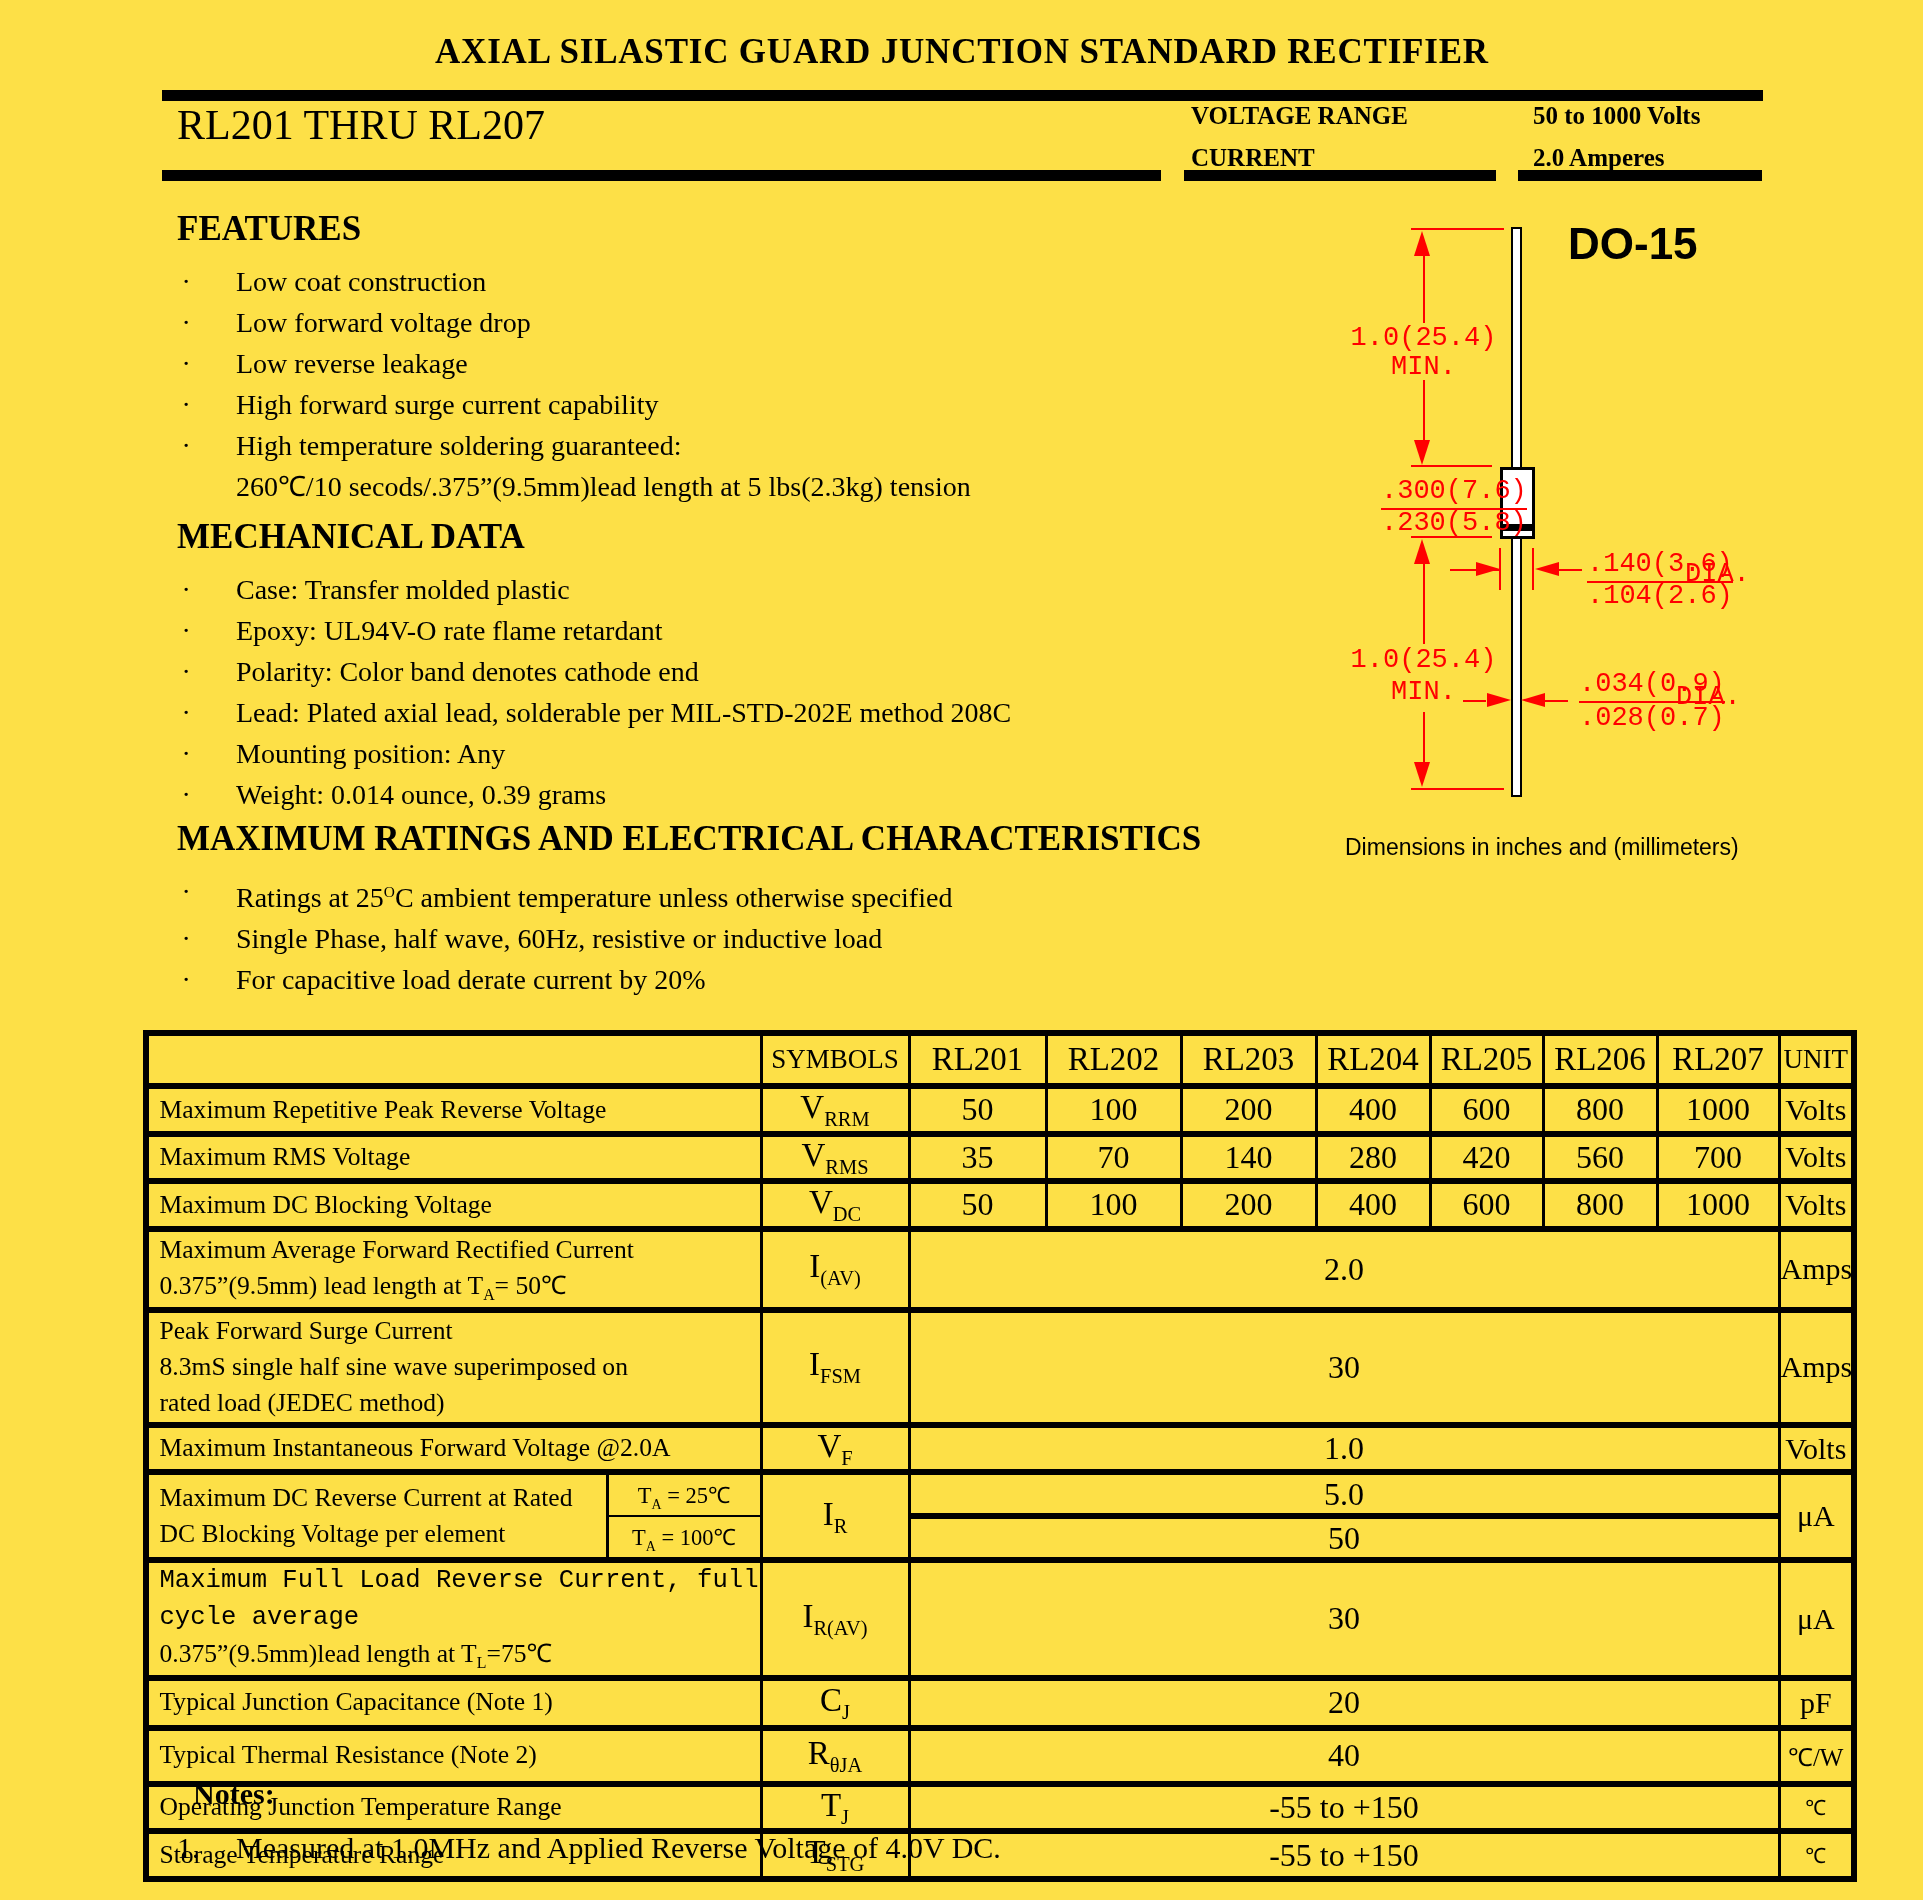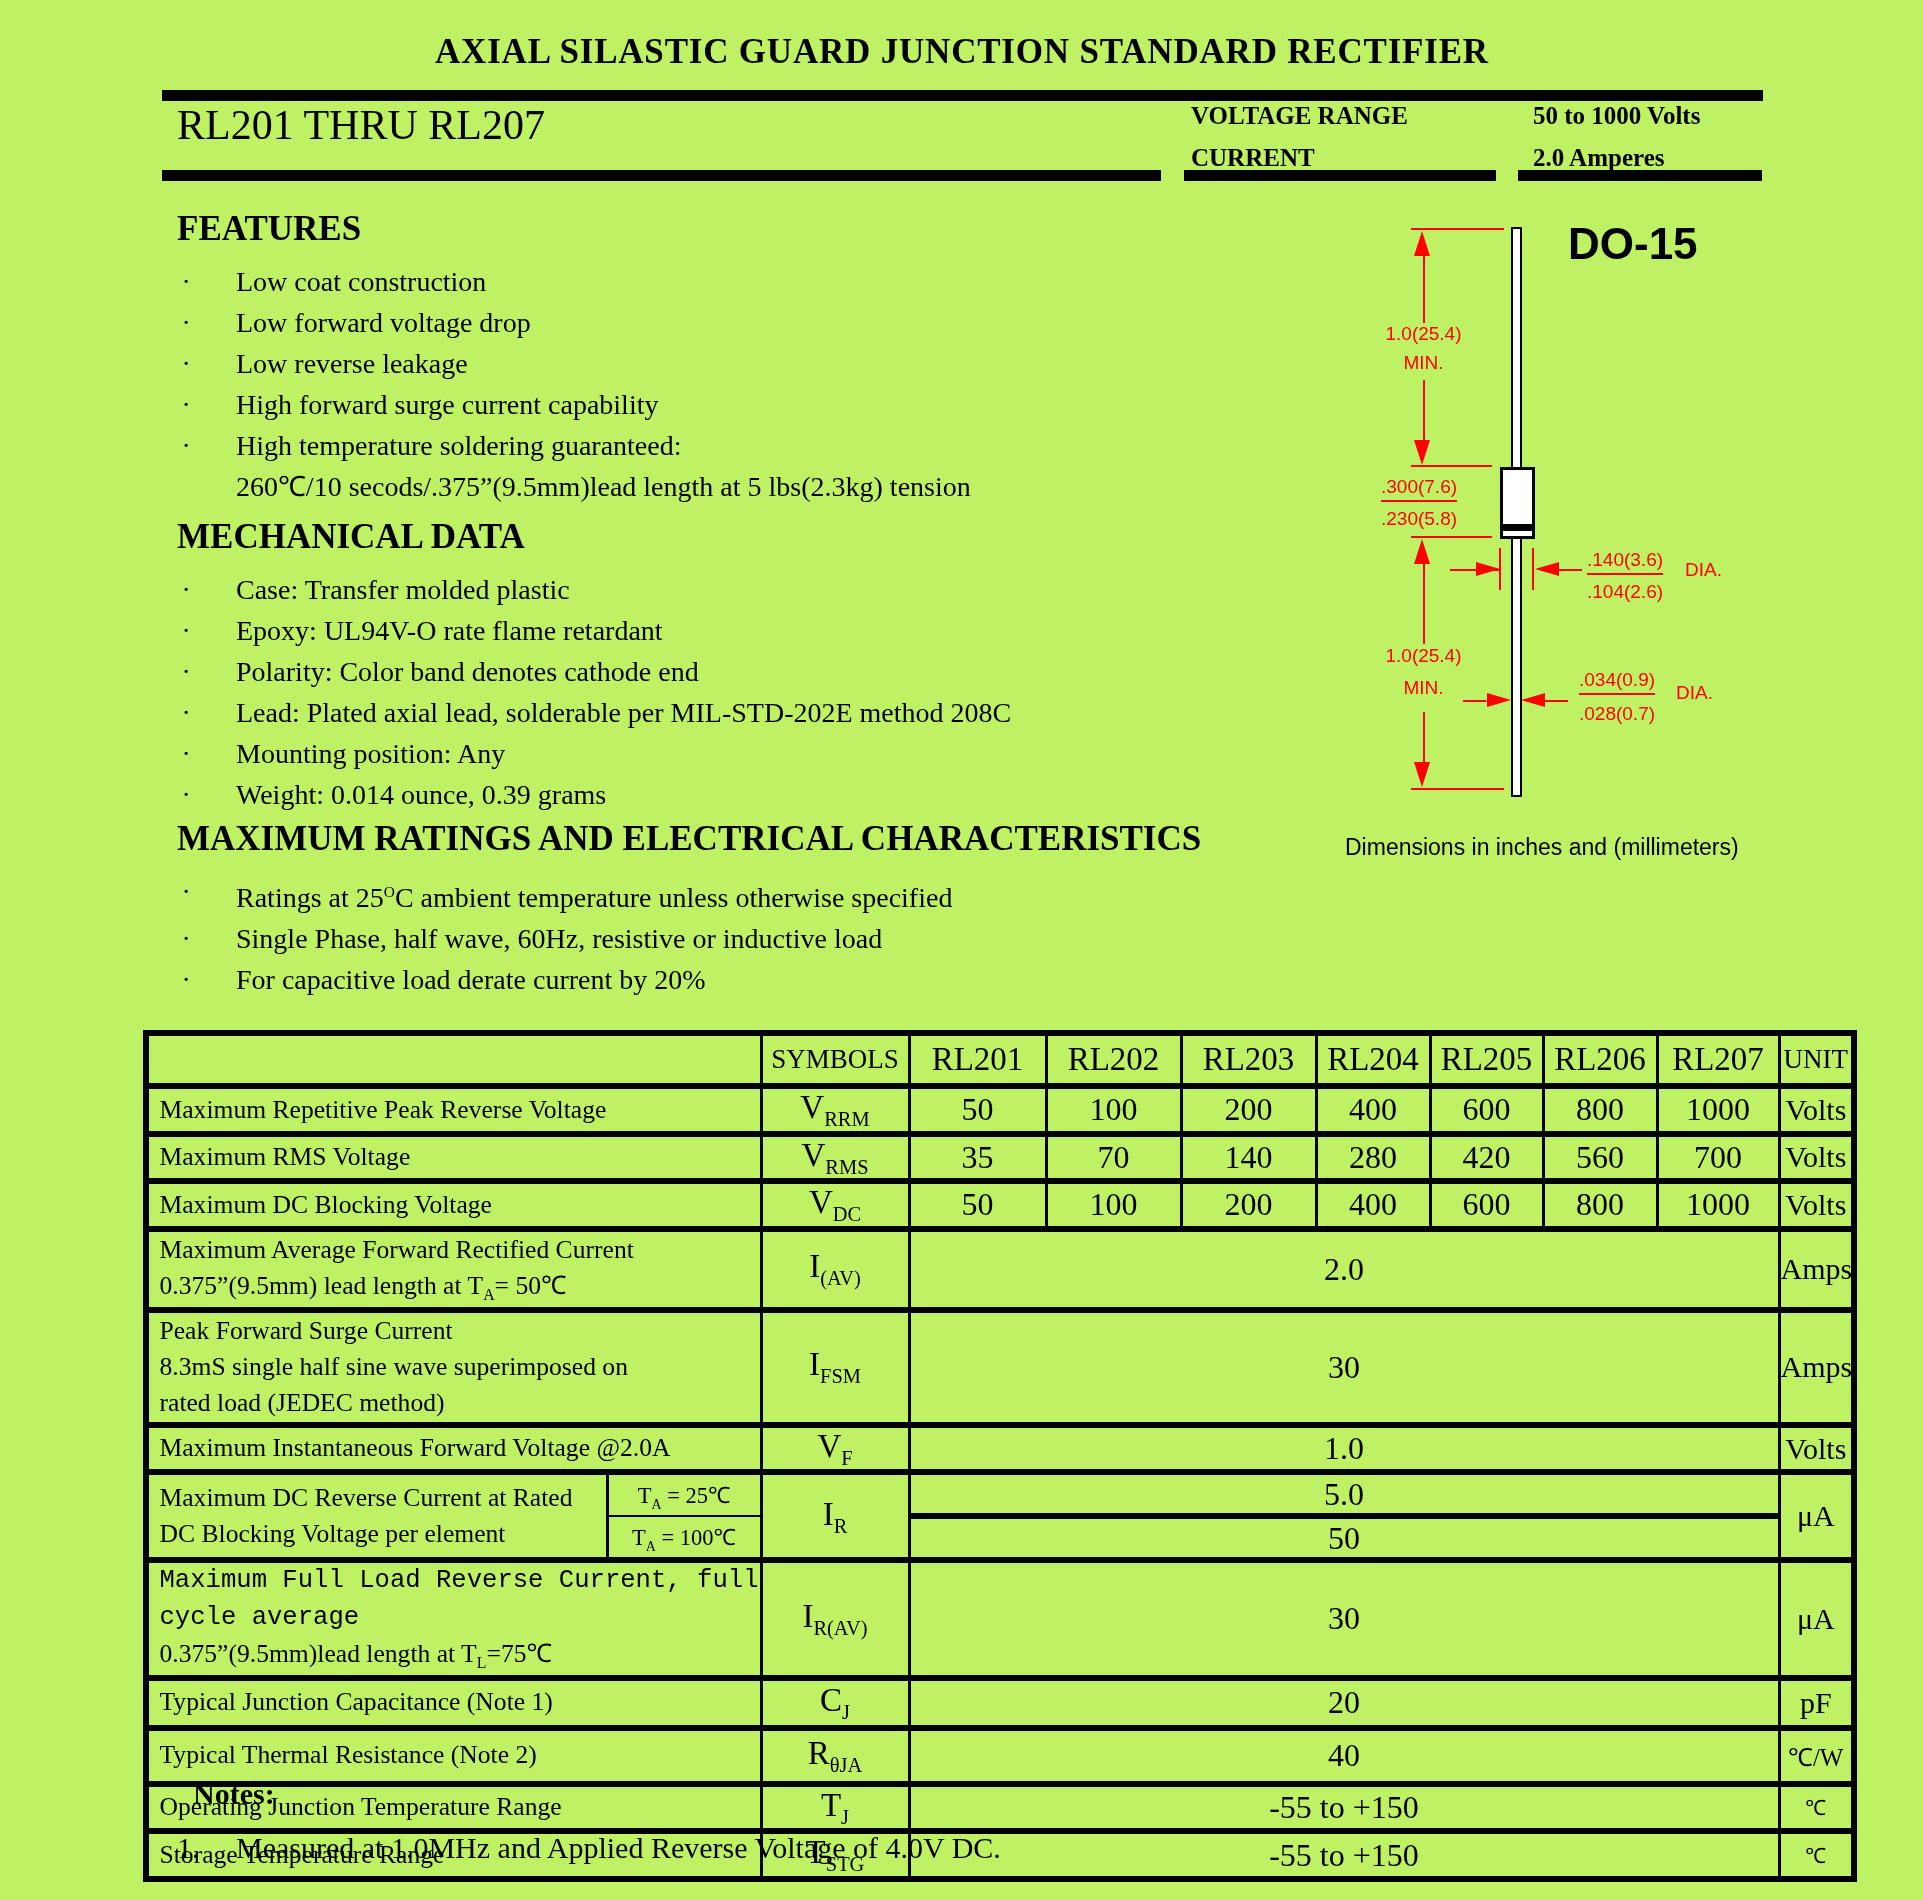--- a/index.html
+++ b/index.html
@@ -1,16 +1,16 @@
 <!DOCTYPE html>
 <html style="font-size:12px"><head>
 <meta charset="utf-8">
 <style>
   html,body{margin:0;padding:0;background:#fff;}
-  .page{position:relative;width:1924px;height:1900px;background:#bef264;
+  .page{position:relative;width:1924px;height:1900px;background:#fde047;
         font-family:"Liberation Serif",serif;color:#000;overflow:hidden;}
   .blk{position:absolute;background:#000;}
   
   .doc-title{position:absolute;left:0;right:0;top:32px;text-align:center;
              font-size:35px;font-weight:bold;letter-spacing:0.8px;}
   .part-range{position:absolute;left:177px;top:101px;font-size:42px;}
   .spec-label{position:absolute;left:1191px;font-size:25px;font-weight:bold;}
   .spec-value{position:absolute;left:1533px;font-size:25px;font-weight:bold;}
   
   .sect{position:absolute;}
@@ -23,22 +23,22 @@
   
   .rl{position:absolute;background:#ff0000;}
   .au{position:absolute;width:0;height:0;border-left:8.3px solid transparent;
       border-right:8.3px solid transparent;border-bottom:25.6px solid #ff0000;}
   .ad{position:absolute;width:0;height:0;border-left:8.3px solid transparent;
       border-right:8.3px solid transparent;border-top:25.6px solid #ff0000;}
   .ar{position:absolute;width:0;height:0;border-top:7.5px solid transparent;
       border-bottom:7.5px solid transparent;border-left:24px solid #ff0000;}
   .al{position:absolute;width:0;height:0;border-top:7.5px solid transparent;
       border-bottom:7.5px solid transparent;border-right:24px solid #ff0000;}
-  .dlb{position:absolute;color:#ff0000;font-family:Liberation Sans, sans-serif;
-       font-size:19px;white-space:nowrap;}
+  .dlb{position:absolute;color:#ff0000;font-family:Liberation Mono, monospace;
+       font-size:27px;white-space:nowrap;}
   .dlb.center{text-align:center;}
   .fr-top{display:inline-block;border-bottom:2.3px solid #ff0000;padding-bottom:1.5px;}
   .lead{position:absolute;background:#fff;border:2.3px solid #000;box-sizing:border-box;}
   .dbody{position:absolute;background:#fff;border:3px solid #000;box-sizing:border-box;}
   .dband{position:absolute;background:#000;}
   .do15{position:absolute;font-family:"Liberation Sans",sans-serif;
         font-size:44px;font-weight:bold;}
   .dcap{position:absolute;font-family:"Liberation Sans",sans-serif;font-size:23px;}
   
   table.spec{position:absolute;left:143px;top:1030px;width:1708px;

